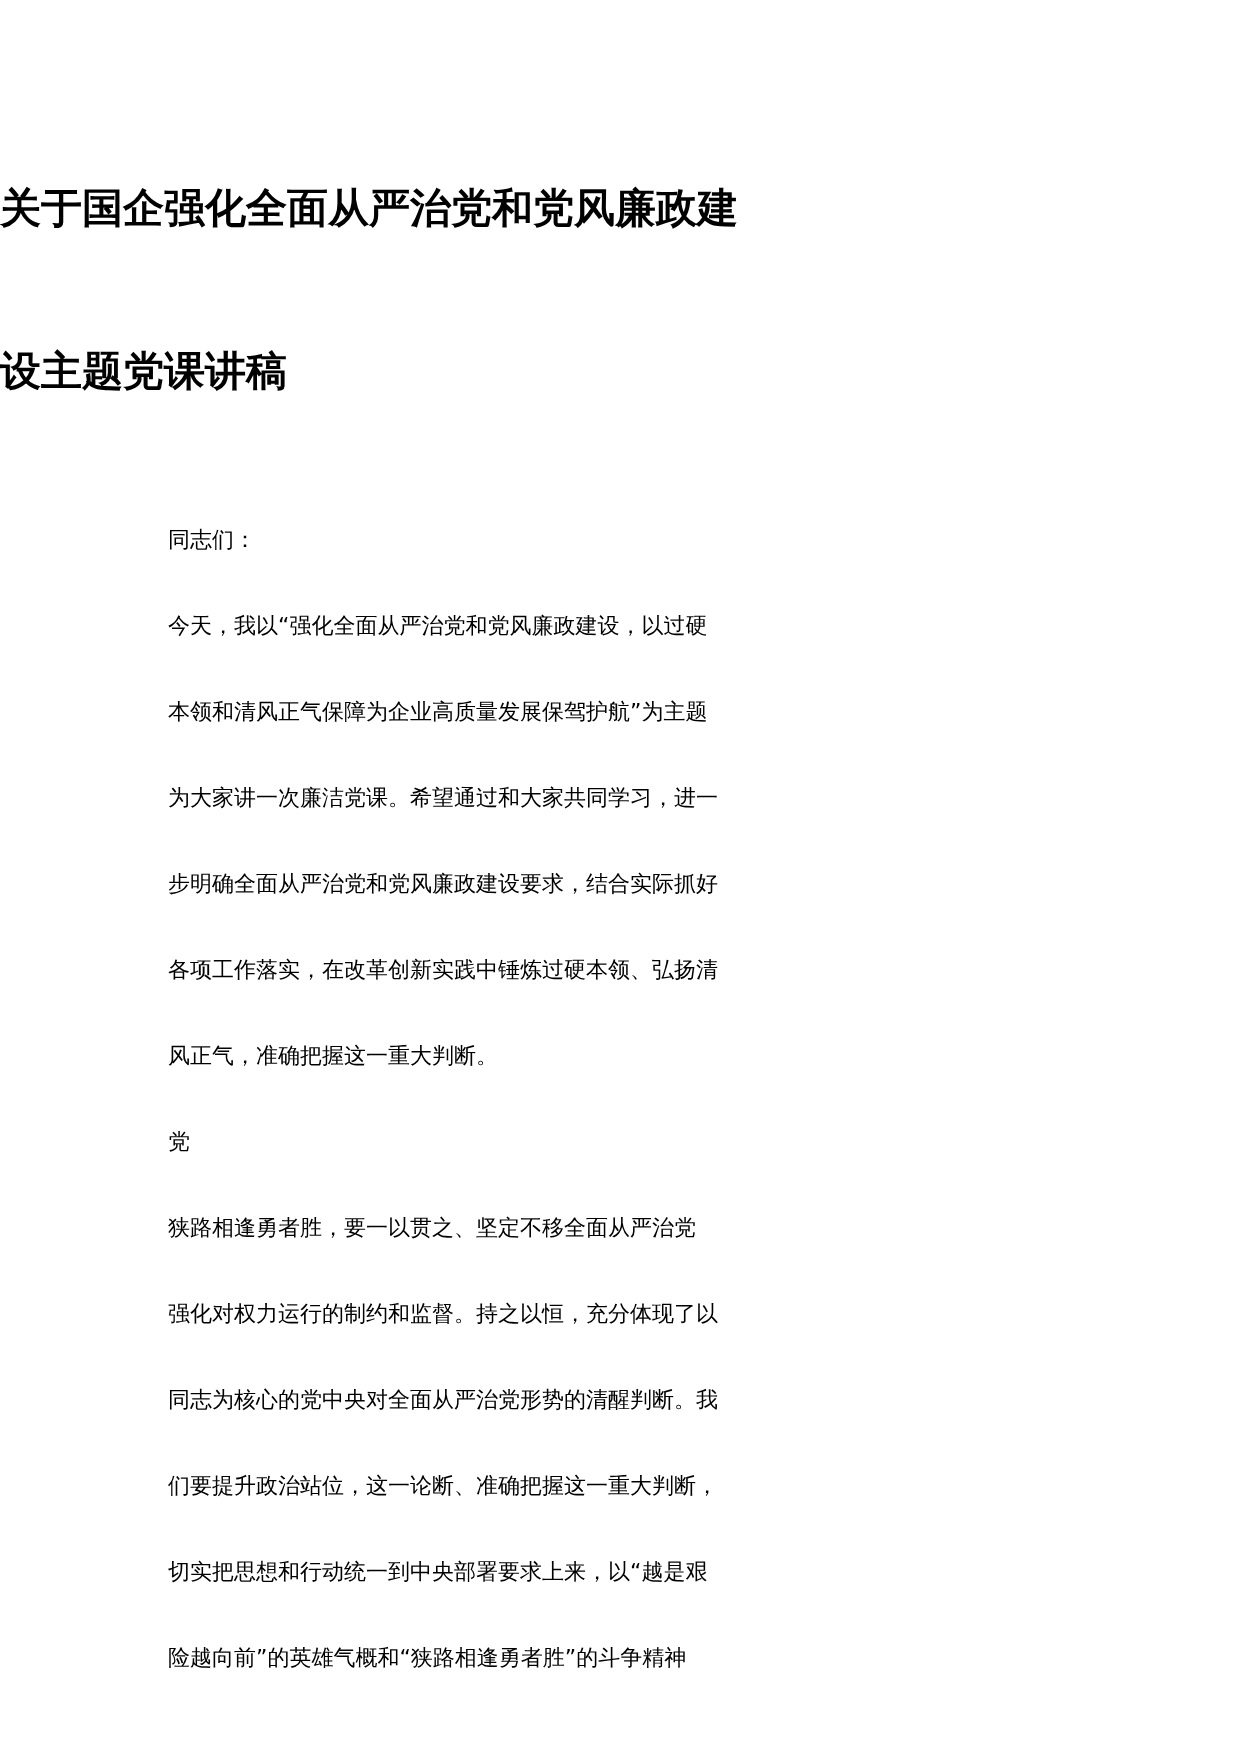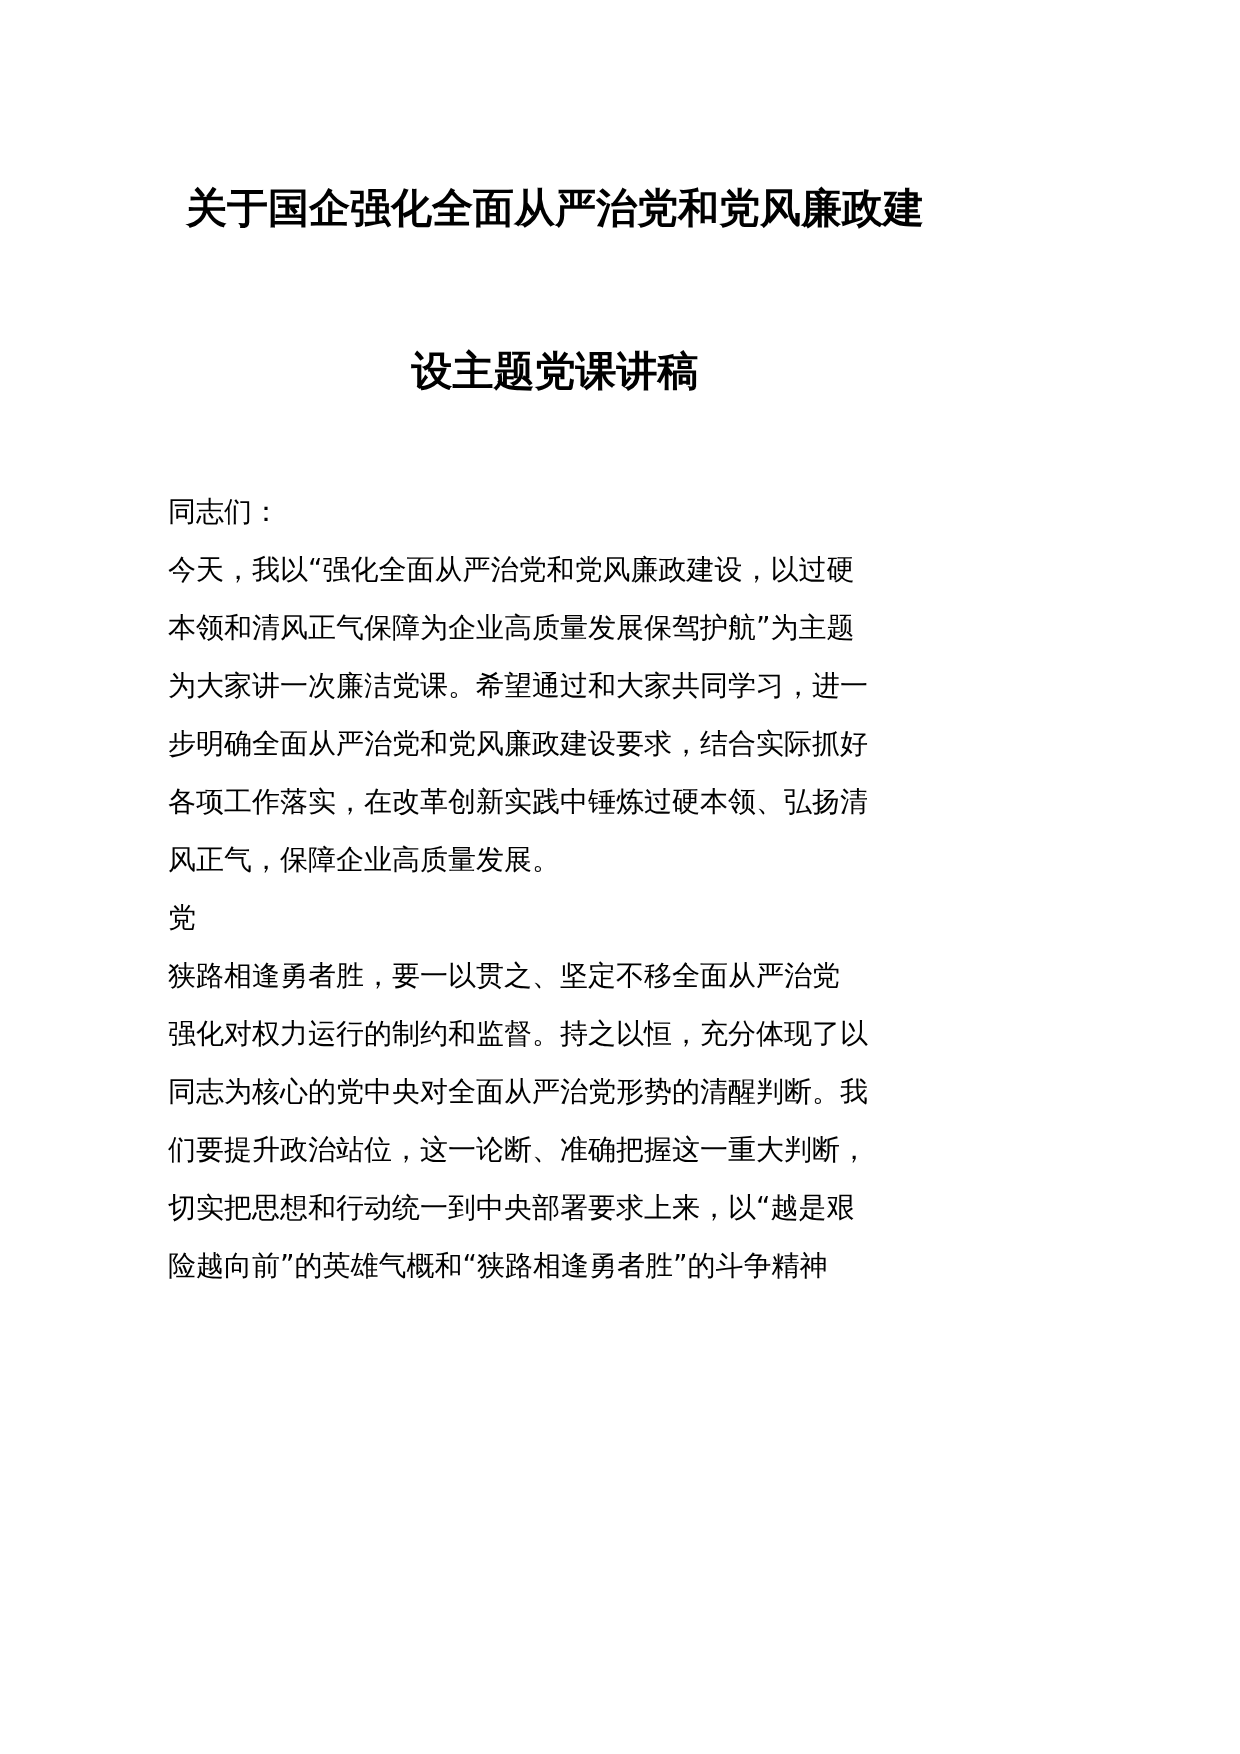--- a/index.html
+++ b/index.html
@@ -19,59 +19,59 @@
     position: absolute;
     left: 0; top: 0;
     width: 1240px;
     height: 1754px;
     background: #ffffff;
   }
   .title-line {
     position: absolute;
     left: 0;
     width: 1110px;
-    text-align: center;
     font-weight: bold;
     font-size: 41px;
     line-height: 50px;
     letter-spacing: 0px;
     white-space: nowrap;
   }
   .title-line.l1 { top: 183px; }
   .title-line.l2 { top: 322px; margin-top: 24px; }
   .body {
     position: absolute;
     left: 168px;
     top: 488px;
     width: 780px;
   }
   .line {
     height: 58px;
-    font-size: 28px;
+    font-size: 22px;
     line-height: 48px;
     white-space: nowrap;
     letter-spacing: 0px;
+    margin-top: 28px;
   }
 </style>
 </head>
 <body>
 
 <div class="page">
 
   <div class="title-line l1">关于国企强化全面从严治党和党风廉政建</div>
   <div class="title-line l2">设主题党课讲稿</div>
 
   <div class="body">
     <div class="line">同志们：</div>
     <div class="line">今天，我以“强化全面从严治党和党风廉政建设，以过硬</div>
     <div class="line">本领和清风正气保障为企业高质量发展保驾护航”为主题</div>
     <div class="line">为大家讲一次廉洁党课。希望通过和大家共同学习，进一</div>
     <div class="line">步明确全面从严治党和党风廉政建设要求，结合实际抓好</div>
     <div class="line">各项工作落实，在改革创新实践中锤炼过硬本领、弘扬清</div>
-    <div class="line">风正气，保障企业高质量发展。</div>
+    <div class="line">风正气，准确把握这一重大判断。</div>
     <div class="line">党</div>
     <div class="line">狭路相逢勇者胜，要一以贯之、坚定不移全面从严治党</div>
     <div class="line">强化对权力运行的制约和监督。持之以恒，充分体现了以</div>
     <div class="line">同志为核心的党中央对全面从严治党形势的清醒判断。我</div>
     <div class="line">们要提升政治站位，这一论断、准确把握这一重大判断，</div>
     <div class="line">切实把思想和行动统一到中央部署要求上来，以“越是艰</div>
     <div class="line">险越向前”的英雄气概和“狭路相逢勇者胜”的斗争精神</div>
   </div>
 
 </div>

